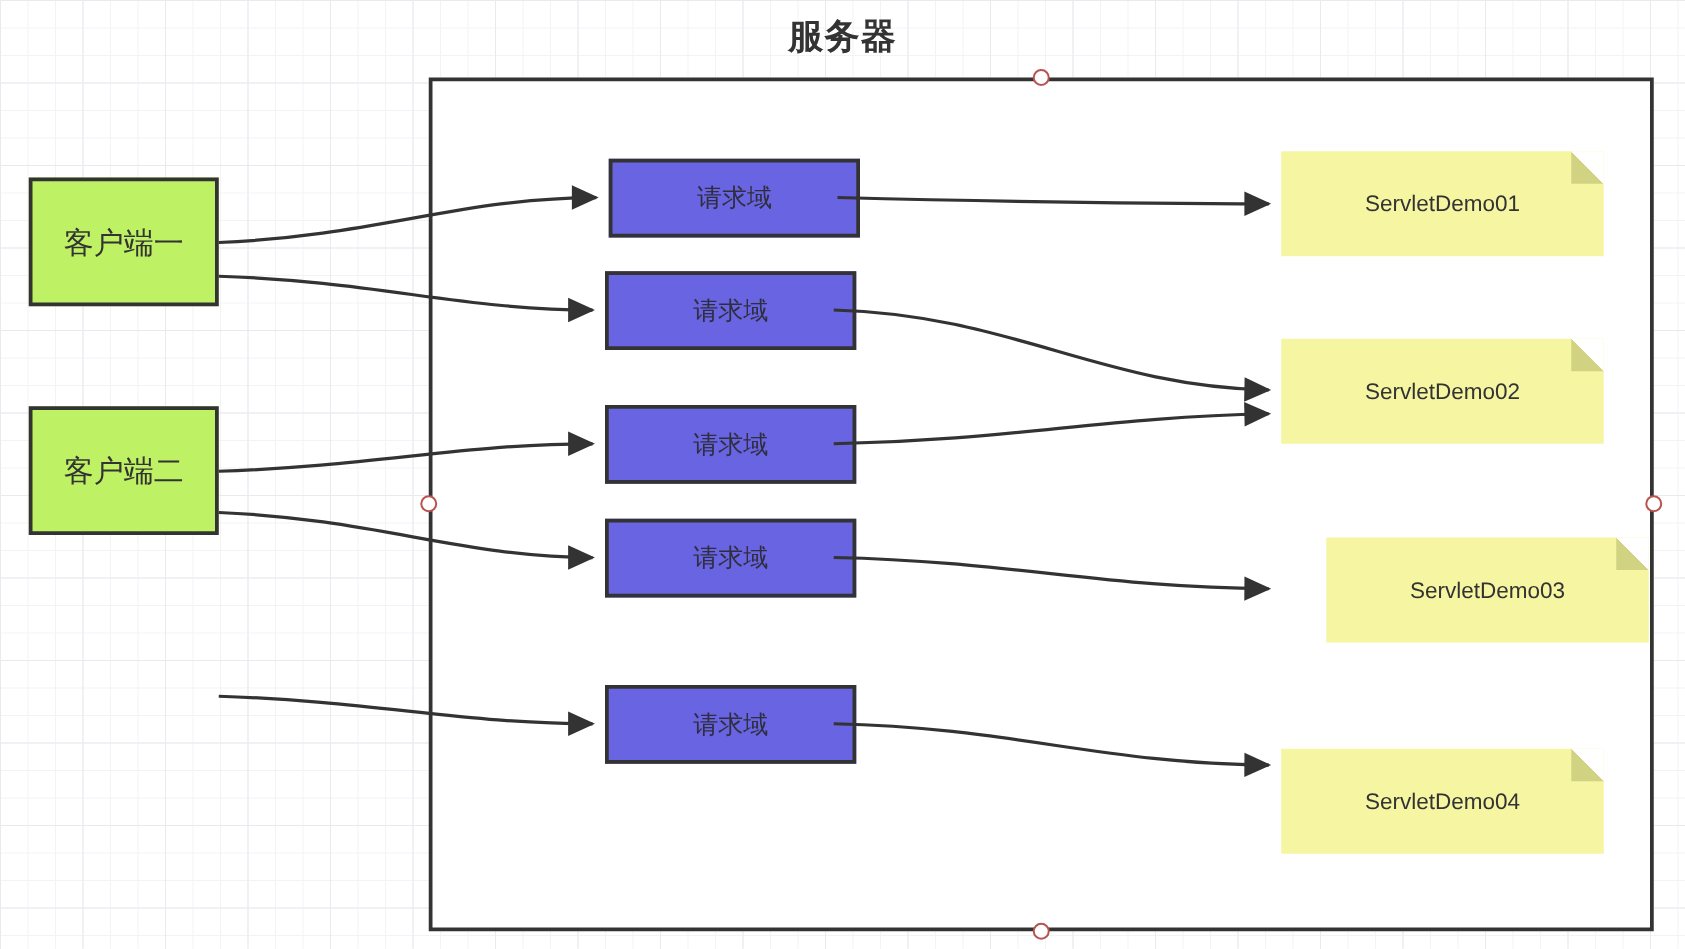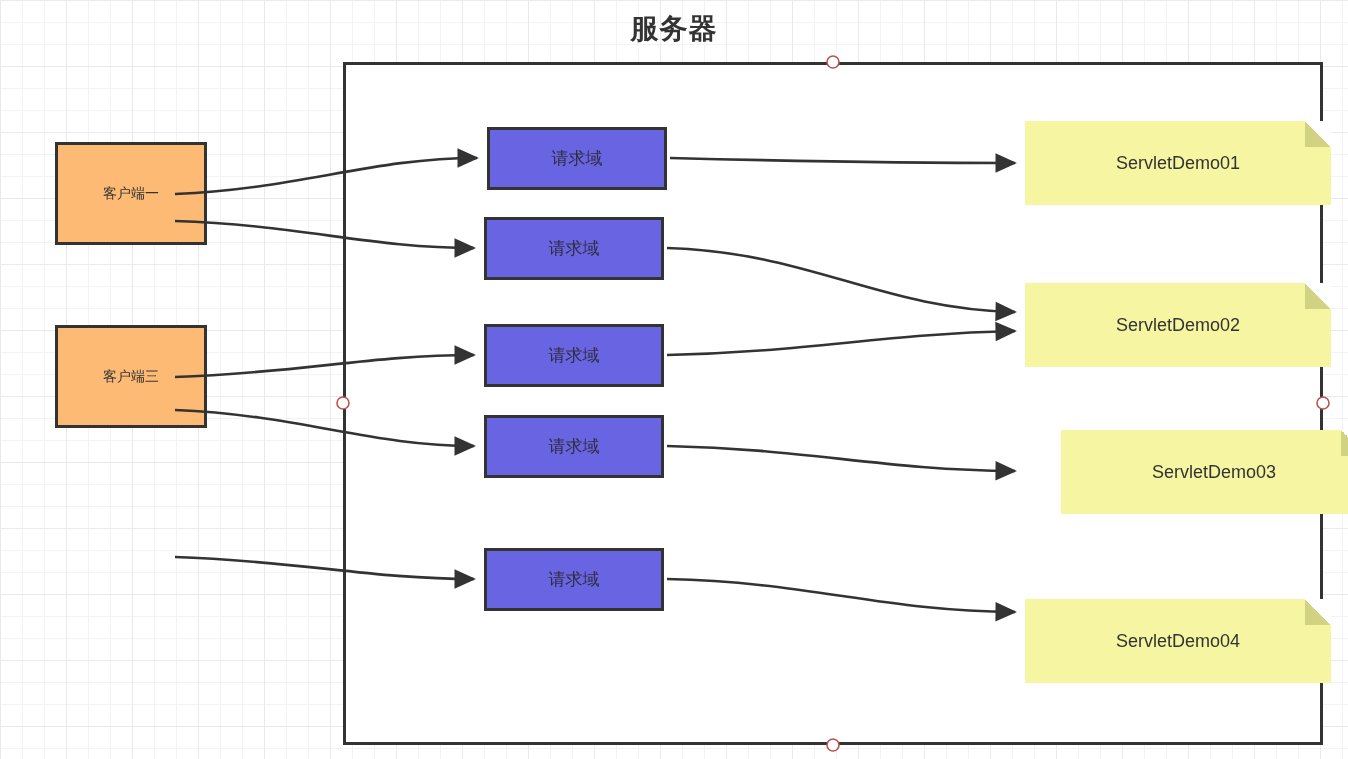--- a/index.html
+++ b/index.html
@@ -33,44 +33,43 @@
     position:absolute;left:0;top:10px;width:1348px;
     text-align:center;font-size:28px;font-weight:bold;color:var(--stroke);
     letter-spacing:1px;
   }
   .node{
     position:absolute;display:flex;align-items:center;justify-content:center;
     color:var(--stroke);
   }
   .client{
     width:152px;height:103px;left:23px;
-    background:#fdba74;border:3px solid var(--stroke);
-    font-size:14px;
-    margin-left:32px;
+    background:#bef264;border:3px solid var(--stroke);
+    font-size:24px;
   }
   .client1{top:142px;}
   .client2{top:325px;}
   .client3{top:505px;}
   .req{
-    width:180px;height:63px;
+    width:201px;height:63px;
     background:var(--request-box-fill);border:3px solid var(--stroke);
-    font-size:17px;color:#2e2e3e;
+    font-size:20px;color:#2e2e3e;
   }
   .req1{left:487px;top:127px;}
   .req2{left:484px;top:217px;}
   .req3{left:484px;top:324px;}
   .req4{left:484px;top:415px;}
   .req5{left:484px;top:548px;}
   .note{
-    width:306px;height:84px;left:1025px;
+    width:258px;height:84px;left:1025px;
     background:var(--note-fill);
     font-size:18px;
   }
   .note1{top:121px;}
-  .note2{top:283px;}
+  .note2{top:271px;}
   .note3{top:430px;margin-left:36px;}
   .note4{top:571px;margin-top:28px;}
   .fold{
     position:absolute;top:0;right:0;width:26px;height:26px;
     background:linear-gradient(225deg,#ffffff 0 50%,var(--note-fold) 50% 100%);
   }
   svg.overlay{position:absolute;left:0;top:0;width:1348px;height:759px;pointer-events:none;}
   svg.overlay .edge{pointer-events:stroke;}
   .edge{fill:none;stroke:var(--stroke);stroke-width:2.6px;}
   .handle{fill:#ffffff;stroke:var(--handle-stroke);stroke-width:1.6px;}
@@ -81,21 +80,21 @@
 <div class="canvas">
 
   <div class="server-rect"></div>
 
   <div class="diagram-title">服务器</div>
 
   <div class="node client client1">
     <span>客户端一</span>
   </div>
   <div class="node client client2">
-    <span>客户端三</span>
+    <span>客户端二</span>
   </div>
 
   <div class="node req req1">
     <span>请求域</span>
   </div>
   <div class="node req req2">
     <span>请求域</span>
   </div>
   <div class="node req req3">
     <span>请求域</span>

